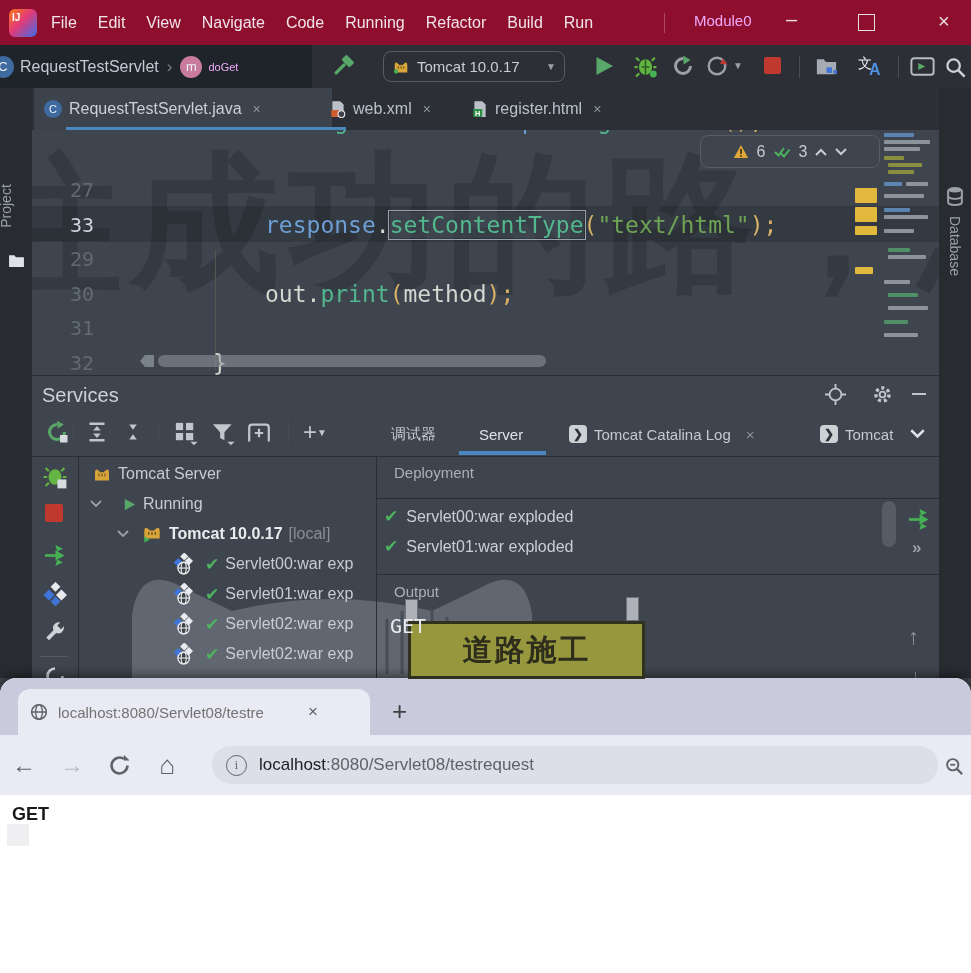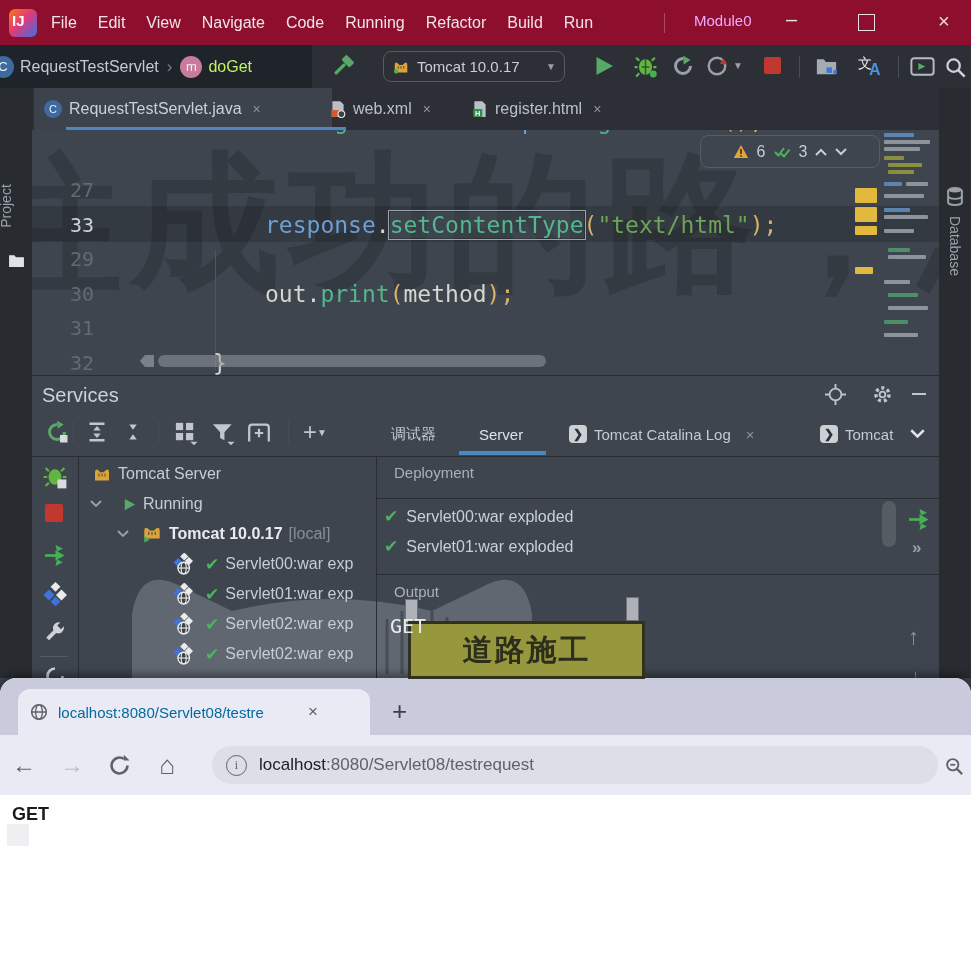--- a/index.html
+++ b/index.html
@@ -5,21 +5,21 @@
   html,body{margin:0;padding:0;background:#222;}
   .screen{position:relative;width:971px;height:973px;overflow:hidden;background:#3e454e;
     font-family:"Liberation Sans",sans-serif;color:#c6ccd4;}
   .ab{position:absolute;}
   .r{display:flex;align-items:center;}
   
   .titlebar{left:0;top:0;width:971px;height:45px;background:#8e0e2e;display:flex;align-items:center;}
   .menu-item{color:#f0e4e8;font-size:16px;padding:2px 0;cursor:default;}
   .logo{width:28px;height:28px;border-radius:6px;margin:0 14px 0 9px;
     background:linear-gradient(135deg,#f97a12,#e33a78 45%,#3b6de8);display:flex;align-items:flex-start;justify-content:flex-start;}
-  .logo span{color:#fff;font-size:15px;font-weight:bold;margin:3px 0 0 3px;}
+  .logo span{color:#fff;font-size:10px;font-weight:bold;margin:3px 0 0 3px;}
   
   .main-toolbar{left:0;top:45px;width:971px;height:43px;background:#2c3036;border-bottom:1px solid #22252a;}
   .crumbzone{left:0;top:45px;width:312px;height:43px;background:#1f242a;}
   .crumb-circle{width:22px;height:22px;border-radius:50%;font-size:13px;color:#ecf0f4;display:flex;align-items:center;justify-content:center;}
   .runcfg{left:383px;top:51px;width:182px;height:31px;border:1px solid #565c64;border-radius:8px;
     color:#c9ced4;font-size:15px;display:flex;align-items:center;padding:0 8px;box-sizing:border-box;gap:7px;background:#2c3036;}
   .sep-v{width:1px;height:22px;background:#474d54;}
   
   .stripe{background:#282c31;width:32px;}
   .stripe-label{color:#9aa2ab;font-size:14px;white-space:nowrap;}
@@ -58,21 +58,21 @@
   .cat-bg{position:absolute;z-index:0;opacity:.45;}
   .sign{position:absolute;left:376px;top:245px;width:237px;height:58px;background:#97973e;border:3px solid #31311f;
     box-sizing:border-box;display:flex;align-items:center;justify-content:center;color:#2e2e1d;font-weight:bold;font-size:30px;z-index:1;letter-spacing:2px;}
   .post{position:absolute;width:13px;height:24px;background:#aeb1b8;border:1px solid #6e7178;box-sizing:border-box;z-index:1;}
   
   .browser{left:0;top:678px;width:971px;height:295px;background:#e9eaf3;border-radius:16px 16px 0 0;
     box-shadow:0 -3px 10px rgba(0,0,0,.45);overflow:hidden;}
   .tabstrip{position:absolute;left:0;top:0;width:971px;height:57px;background:#c9cbdc;border-radius:16px 16px 0 0;}
   .btab{position:absolute;left:18px;top:11px;width:352px;height:46px;background:#e9eaf3;border-radius:12px 12px 0 0;
     display:flex;align-items:center;padding:0 12px;box-sizing:border-box;gap:10px;}
-  .btab-title{font-size:15px;color:#0369a1;white-space:nowrap;overflow:hidden;width:240px;
+  .btab-title{font-size:15px;color:#737373;white-space:nowrap;overflow:hidden;width:240px;
     -webkit-mask-image:linear-gradient(to right,#000 85%,transparent);mask-image:linear-gradient(to right,#000 85%,transparent);}
   .btoolbar{position:absolute;left:0;top:57px;width:971px;height:60px;background:#e9eaf3;display:flex;align-items:center;}
   .nav-ic{font-size:24px;color:#5f6368;width:48px;text-align:center;}
   .urlpill{position:absolute;left:212px;top:68px;width:726px;height:38px;border-radius:19px;background:#dcdee8;
     display:flex;align-items:center;padding:0 14px;box-sizing:border-box;gap:12px;font-size:17px;}
   .bcontent{position:absolute;left:0;top:117px;width:971px;height:178px;background:#ffffff;color:#1a1a1a;}
   .arrow-up{color:#8a9199;font-size:22px;}
 </style>
 </head>
 <body>
@@ -104,21 +104,21 @@
   <div class="ab main-toolbar"></div>
   <div class="ab crumbzone r">
     <div class="crumb-circle" style="background:#3f6aa0;margin-left:-8px;">
         <span>C</span>
       </div>
     <span style="color:#c3cad2;font-size:16px;margin-left:6px;">RequestTestServlet</span>
     <span style="color:#7d848c;font-size:17px;margin:0 8px;">›</span>
     <div class="crumb-circle" style="background:#c97b9c;">
         <span>m</span>
       </div>
-    <span style="color:#bef264;font-size:16px;margin-left:6px;">doGet</span>
+    <span style="color:#f0abfc;font-size:11px;margin-left:6px;">doGet</span>
   </div>
 
   <svg class="ab" style="left:330px;top:53px;" width="26" height="26" viewBox="0 0 16 16">
     <g transform="rotate(45 8 8)" fill="#59A869">
         <rect x="4.5" y="1.5" width="7" height="4.5" rx="1"></rect>
         <rect x="7" y="6" width="2" height="9" rx="1"></rect>
       </g>
   </svg>
 
   <div class="ab runcfg">

